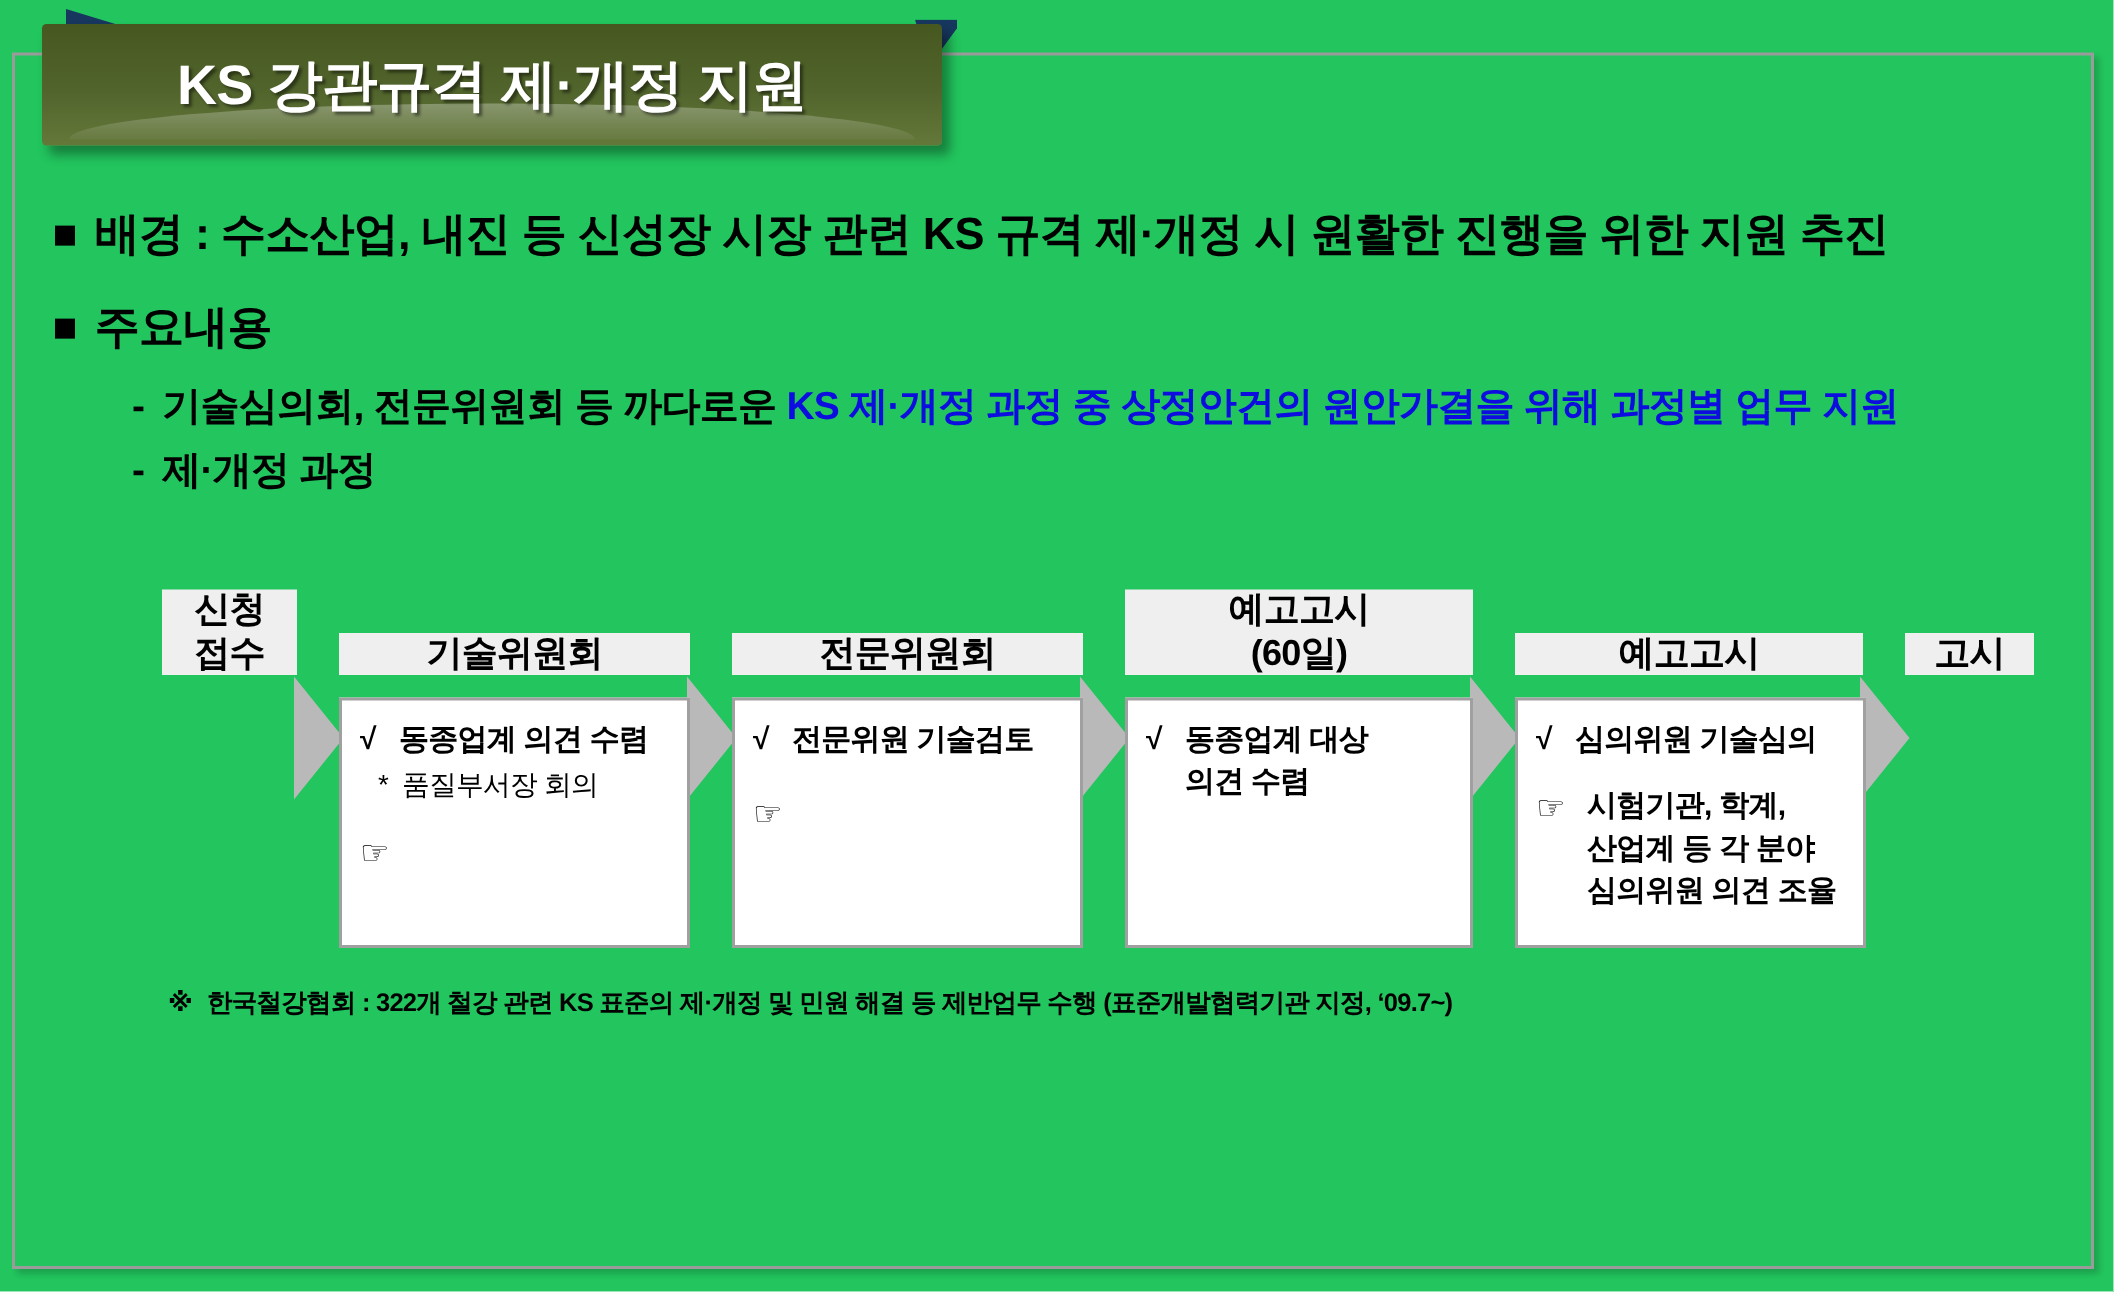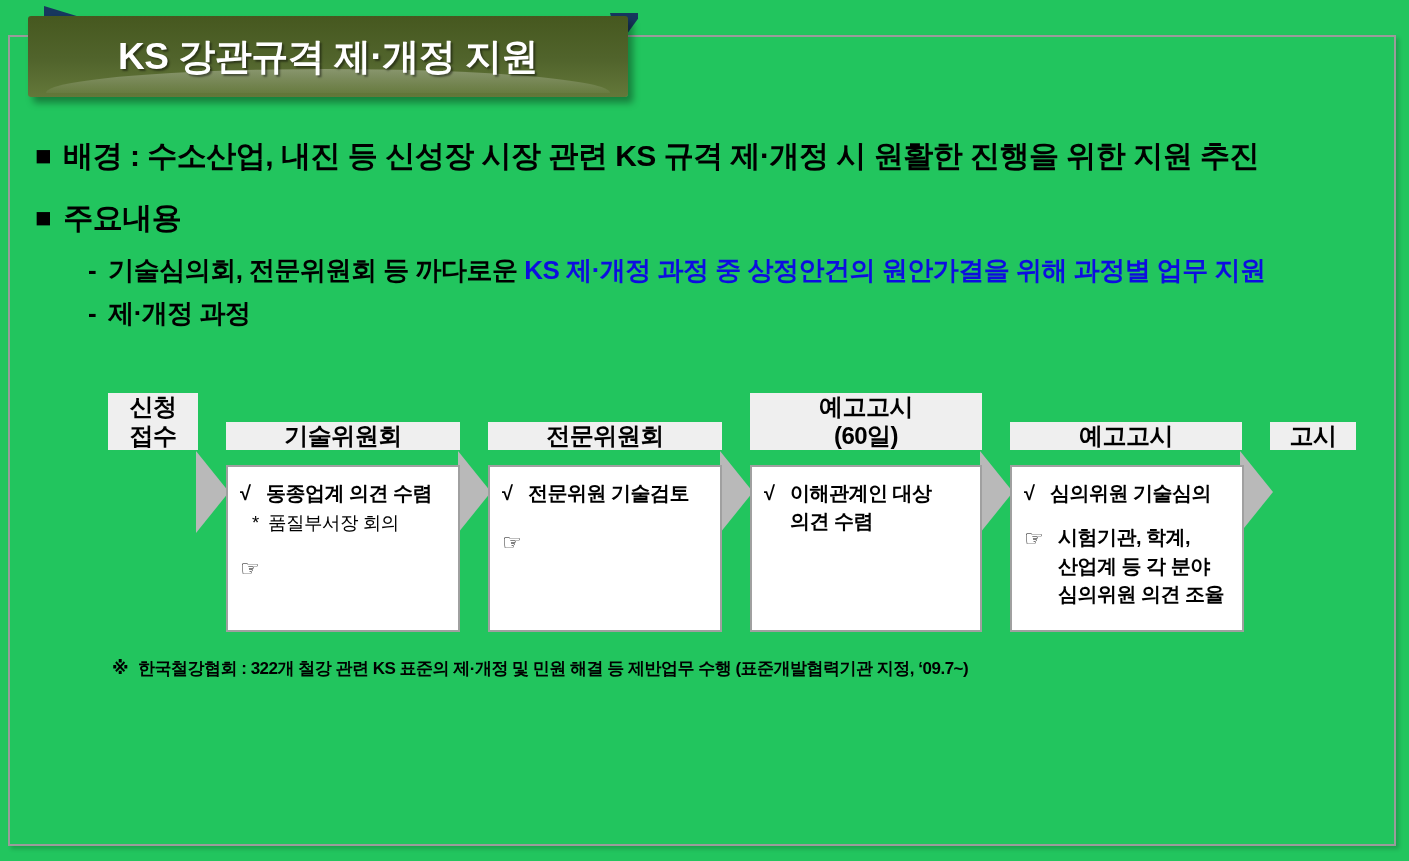--- a/index.html
+++ b/index.html
@@ -148,21 +148,21 @@
       <span class="tx">전문위원 기술검토</span>
     </div>
     <div class="ditem hand mt-lg">
       <span class="mk">☞</span>
     </div>
   </div>
 
   <div class="detail-box" style="left:750px;width:232px">
     <div class="ditem">
       <span class="mk">√</span>
-      <span class="tx">이해관계인 대상
+      <span class="tx">동종업계 대상
 의견 수렴</span>
     </div>
   </div>
 
   <div class="detail-box" style="left:1010px;width:234px">
     <div class="ditem">
       <span class="mk">√</span>
       <span class="tx">심의위원 기술심의</span>
     </div>
     <div class="ditem hand mt-md">

